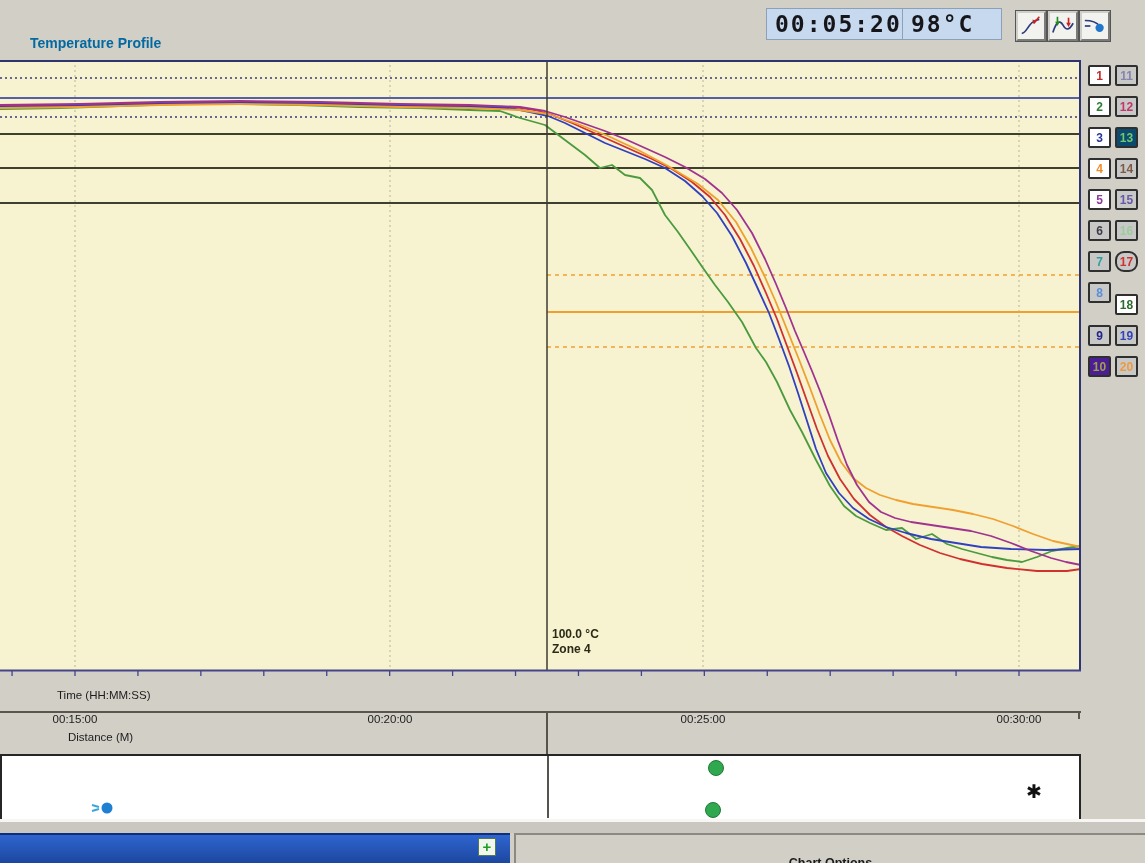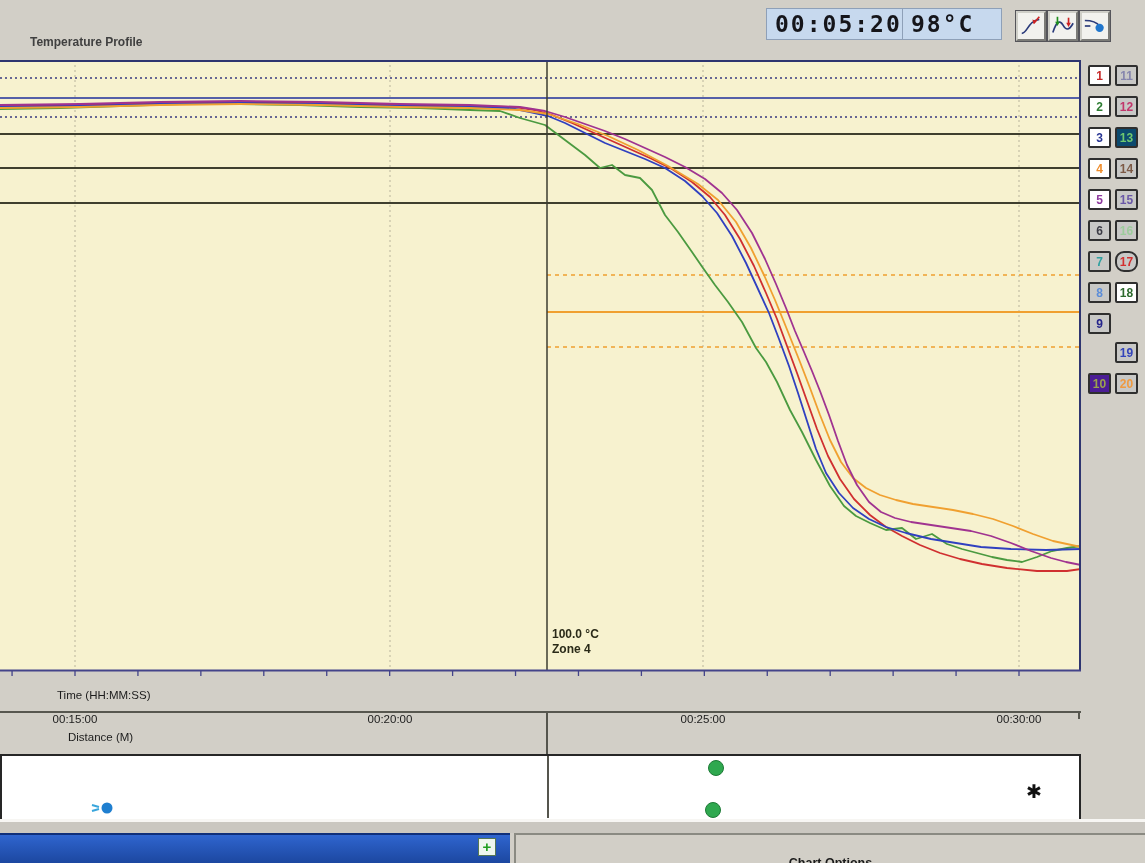--- a/index.html
+++ b/index.html
@@ -8,21 +8,21 @@
   .abs{position:absolute;}
   
   .lcd{background:#c7d9ee;border:1px solid #8ea0b8;color:#15151a;
        font-family:"DejaVu Sans Mono",monospace;font-weight:700;font-size:23px;
        letter-spacing:2px;display:flex;align-items:center;padding-left:8px;}
   .toolbtn{width:30px;height:30px;background:#f2f2ee;border:2px outset #cfcfc8;
        outline:1px solid #55555a;display:flex;align-items:center;justify-content:center;
        box-sizing:border-box;cursor:pointer;}
   
   #plot{left:0;top:60px;width:1005px;height:616px;}
-  .chart-title{left:30px;top:35px;font-size:12px;font-weight:700;color:#404040;}
+  .chart-title{left:30px;top:35px;font-size:14px;font-weight:700;color:#0369a1;}
   .cursor-label{font-size:12px;font-weight:700;color:#2a2a18;line-height:15px;}
   .tick-label{font-size:11.5px;color:#1c1c1c;text-align:center;margin-top:36px;}
   .axis-caption{font-size:11.5px;color:#1c1c1c;}
   
   #channel-grid{left:1088px;top:65px;display:grid;grid-template-columns:23px 23px;
        gap:10px 4px;}
   .ch-btn{width:23px;height:21px;box-sizing:border-box;border:2px solid #2f2f2f;
        border-radius:2px;display:flex;align-items:center;justify-content:center;
        font-size:12px;font-weight:700;cursor:pointer;}
   
@@ -137,23 +137,23 @@
     <div class="ch-btn" style="background: #0c4a6e; color: rgb(111, 201, 111);">13</div>
     <div class="ch-btn" style="background: rgb(255, 255, 255); color: rgb(239, 140, 42);">4</div>
     <div class="ch-btn" style="background: rgb(200, 200, 198); color: rgb(125, 90, 70);">14</div>
     <div class="ch-btn" style="background: rgb(255, 255, 255); color: rgb(142, 58, 158);">5</div>
     <div class="ch-btn" style="background: rgb(200, 200, 198); color: rgb(106, 88, 168);">15</div>
     <div class="ch-btn" style="background: rgb(200, 200, 198); color: rgb(60, 60, 70);">6</div>
     <div class="ch-btn" style="background: rgb(200, 200, 198); color: rgb(156, 204, 156);">16</div>
     <div class="ch-btn" style="background: rgb(200, 200, 198); color: rgb(47, 160, 160);">7</div>
     <div class="ch-btn" style="background: rgb(200, 200, 198); color: rgb(211, 47, 47); border-radius: 9px;">17</div>
     <div class="ch-btn" style="background: rgb(200, 200, 198); color: rgb(91, 141, 217);">8</div>
-    <div class="ch-btn" style="background: #ffffff; color: rgb(46, 107, 46);">18</div>
+    <div class="ch-btn" style="background: #ffffff; color: rgb(46, 107, 46); margin-top: 12px;">18</div>
     <div class="ch-btn" style="background: rgb(200, 200, 198); color: rgb(36, 36, 140);">9</div>
-    <div class="ch-btn" style="background: rgb(200, 200, 198); color: rgb(51, 68, 187); margin-top: 29px;">19</div>
+    <div class="ch-btn" style="background: rgb(200, 200, 198); color: rgb(51, 68, 187);">19</div>
     <div class="ch-btn" style="background: #4c1d95; color: rgb(154, 163, 76);">10</div>
     <div class="ch-btn" style="background: rgb(200, 200, 198); color: rgb(239, 154, 64);">20</div>
   </div>
 
 <div class="abs" id="time-labels" style="left:0;top:0;width:1145px;height:0;">
     <div class="abs tick-label" style="left: 40px; top: 677px; width: 70px;">00:15:00</div>
     <div class="abs tick-label" style="left: 355px; top: 677px; width: 70px;">00:20:00</div>
     <div class="abs tick-label" style="left: 668px; top: 677px; width: 70px;">00:25:00</div>
     <div class="abs tick-label" style="left: 984px; top: 677px; width: 70px;">00:30:00</div>
   </div>

